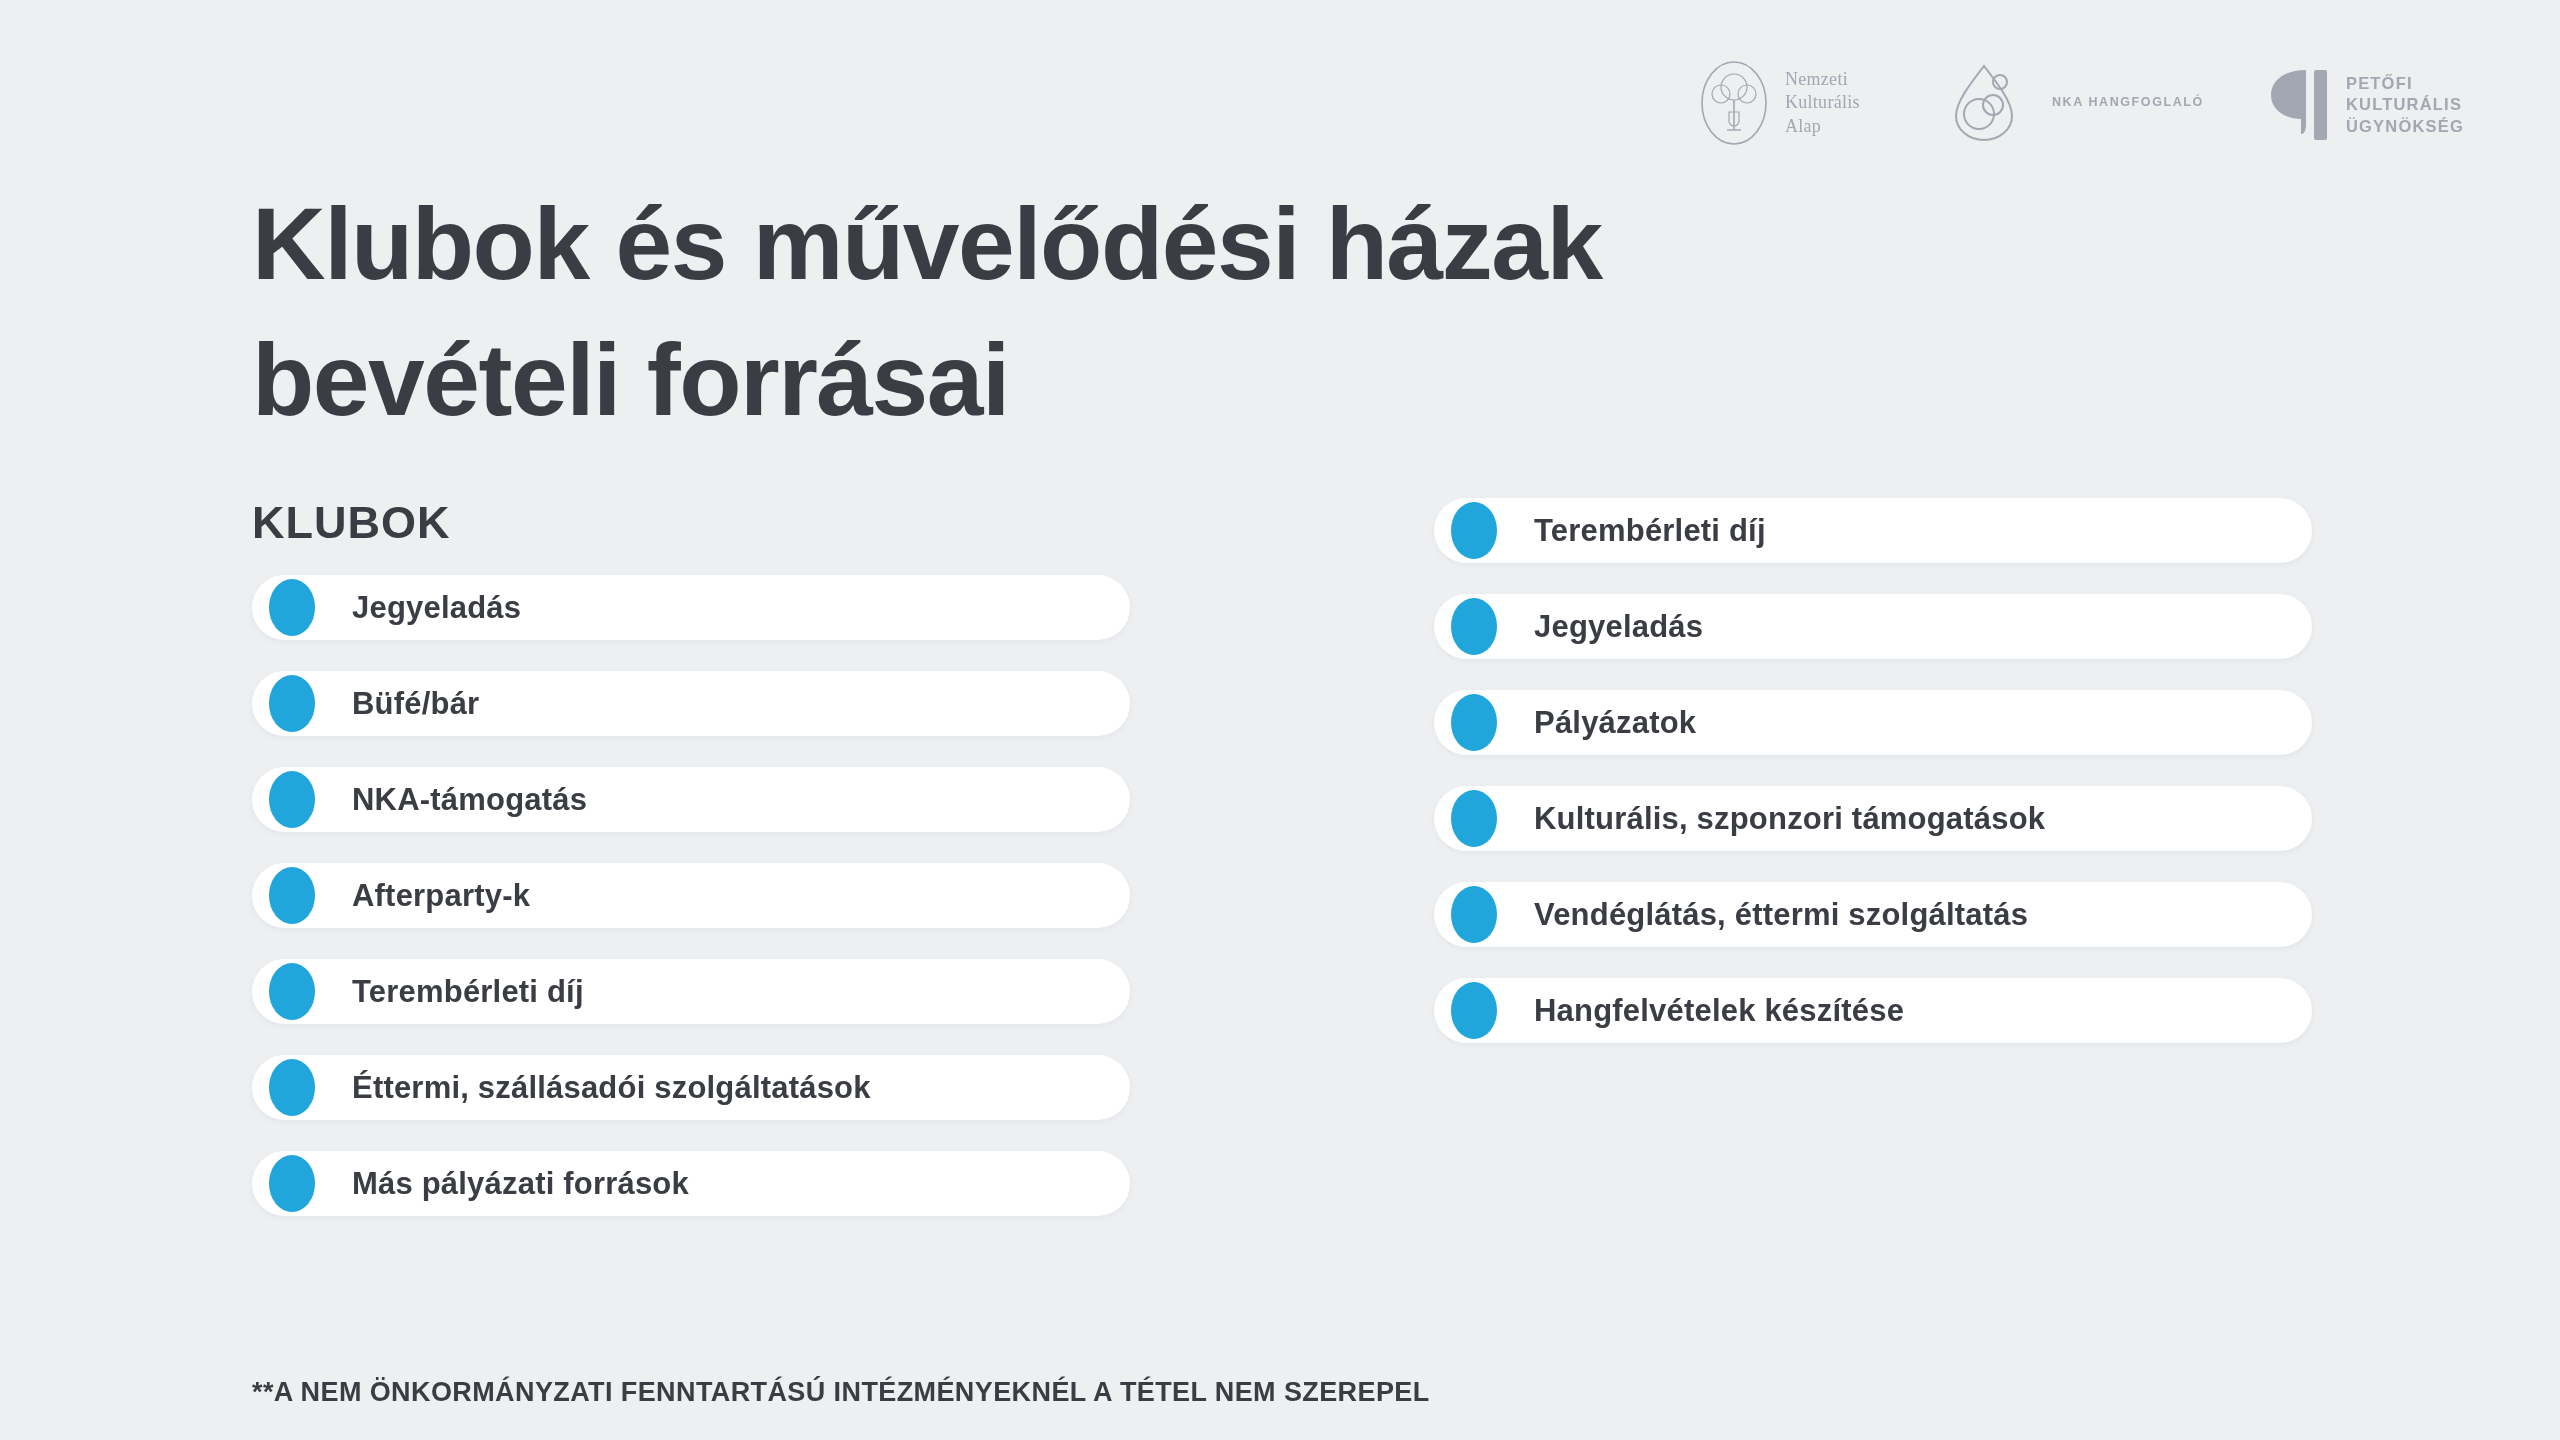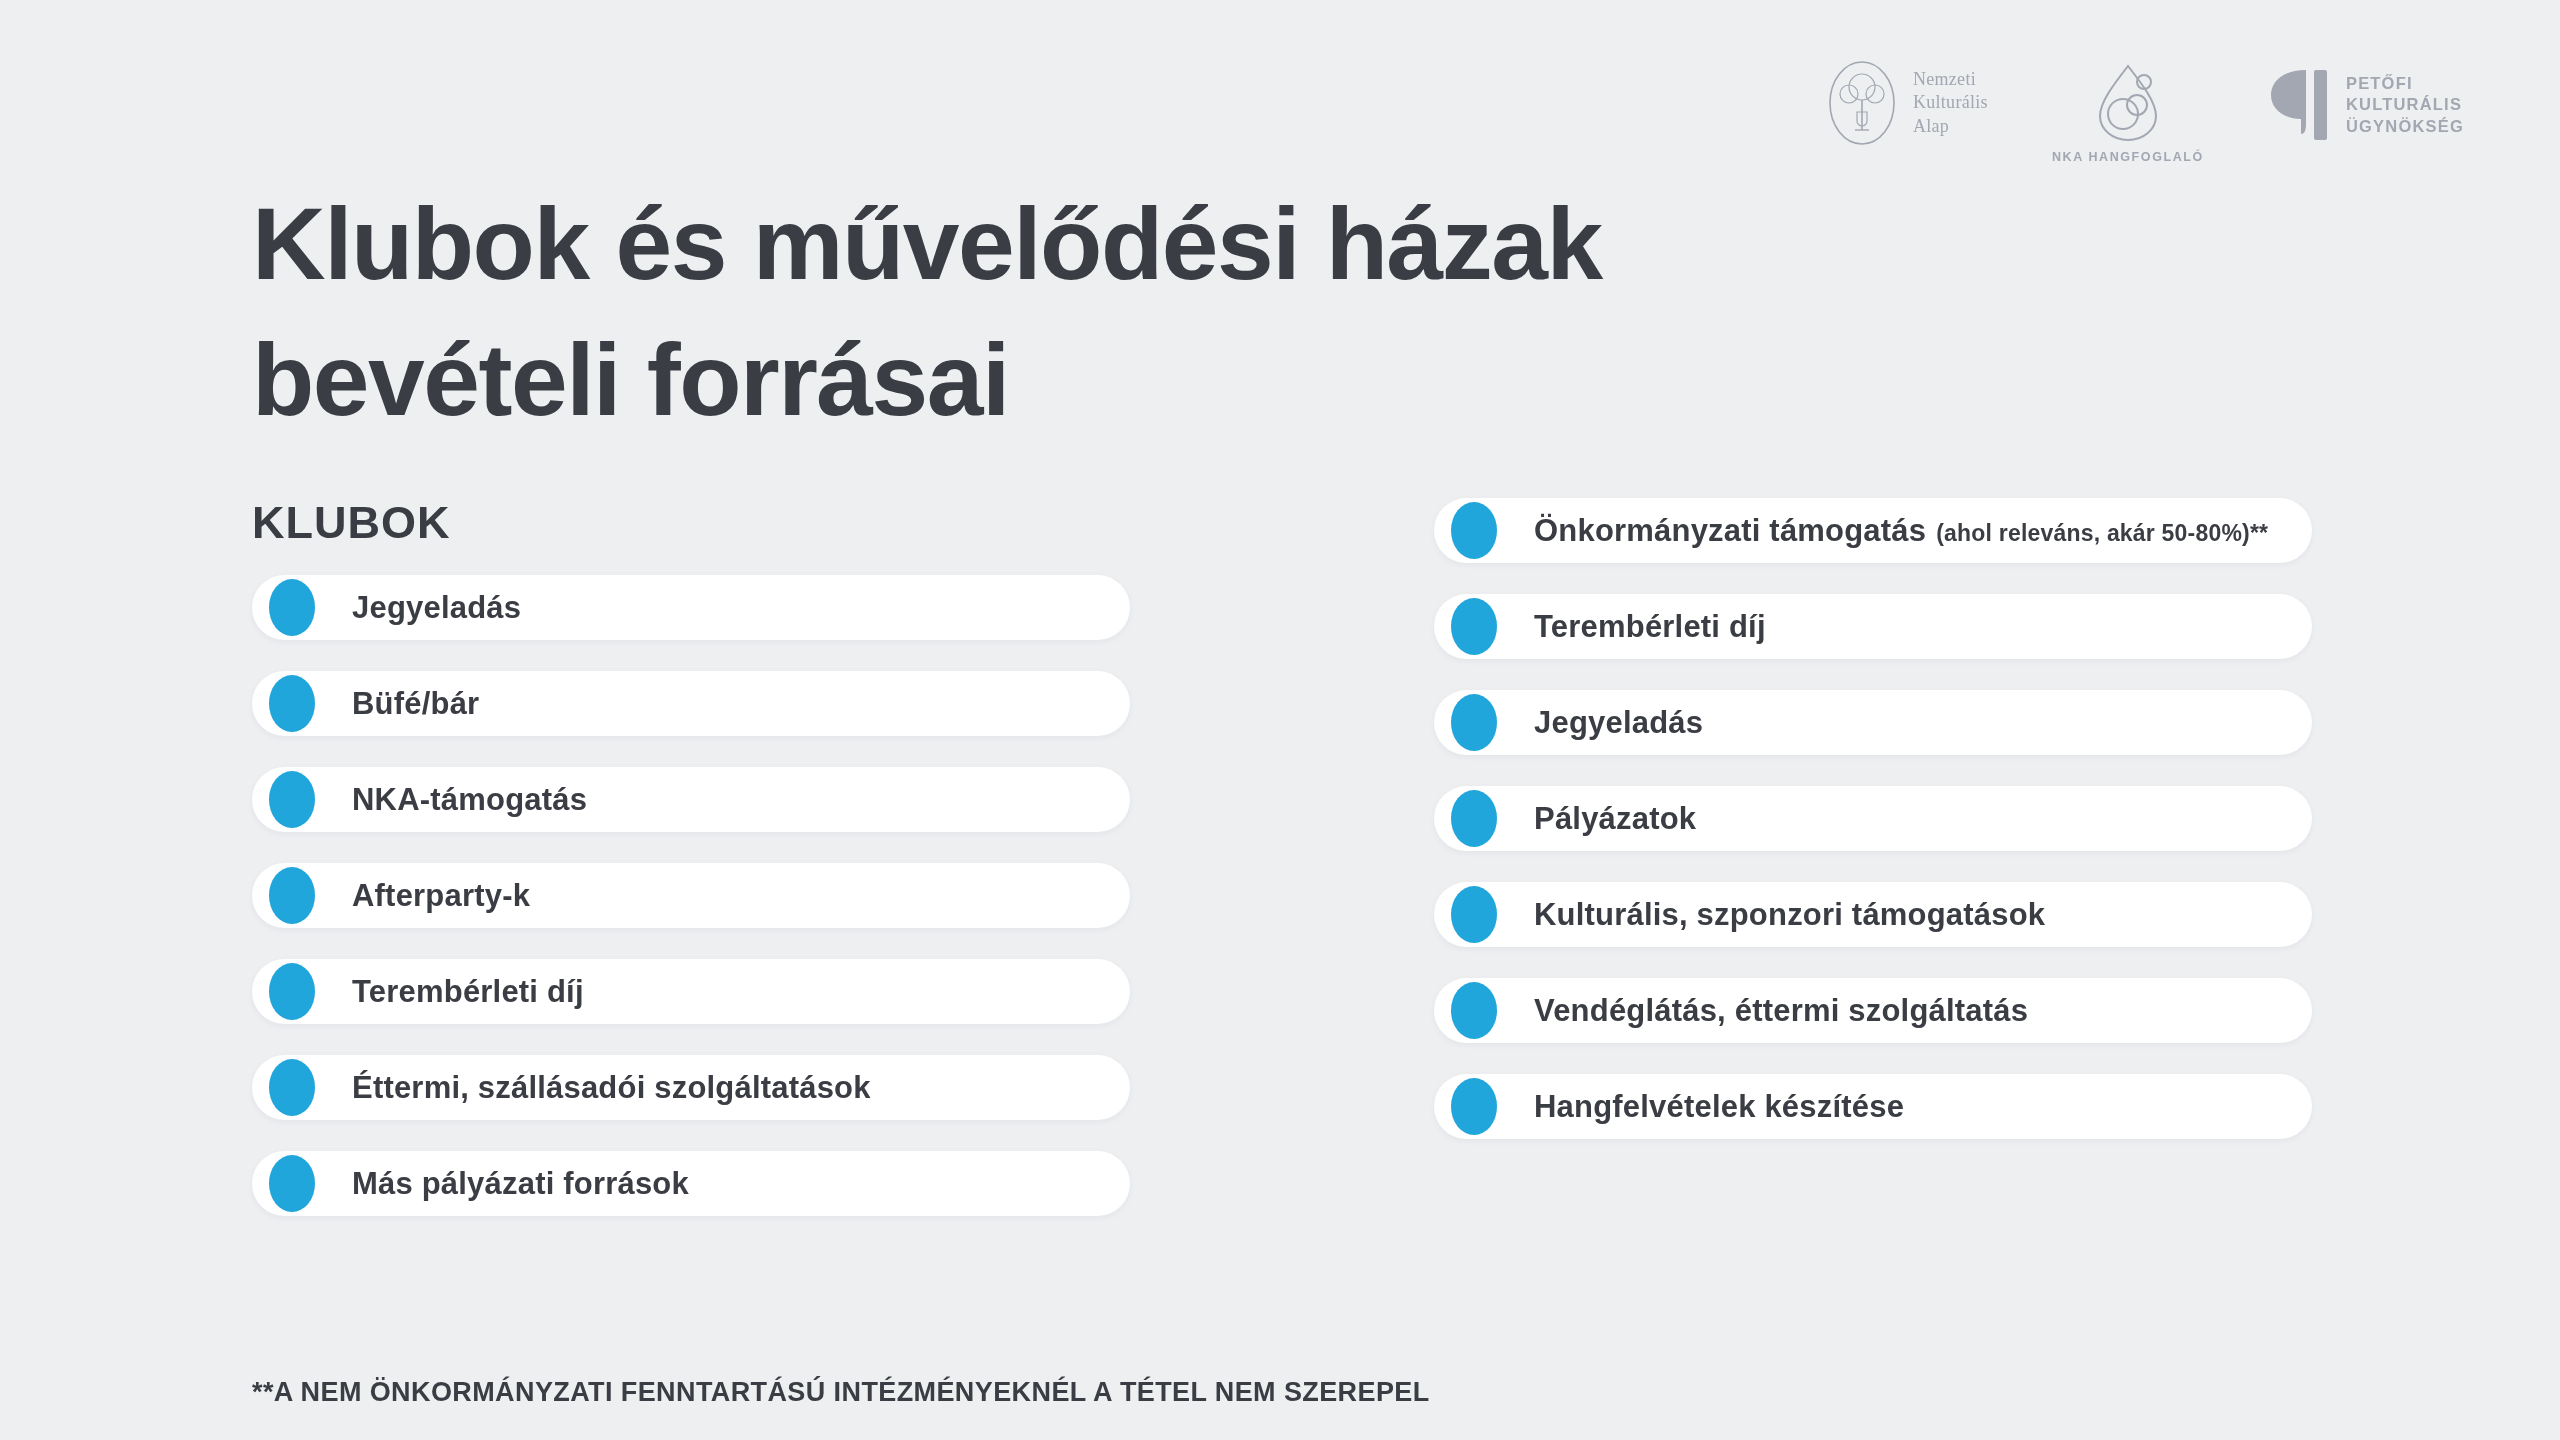--- a/index.html
+++ b/index.html
@@ -27,21 +27,21 @@
     display:flex;align-items:flex-start;gap:64px;
     color:var(--logo-gray);
   }
   .logo{display:flex;align-items:center;}
   .logo svg{display:block;flex:none;}
   .logo-nka{gap:16px;}
   .nka-text{
     font-family:"Liberation Serif",serif;
     font-size:18px;line-height:1.3;letter-spacing:.3px;
   }
-  .logo-hang{flex-direction:column;align-items:center;gap:8px;margin-top:2px;}
+  .logo-hang{flex-direction:row;align-items:center;gap:8px;margin-top:2px;}
   .hang-caption{
     font-size:12.5px;font-weight:bold;letter-spacing:1.6px;white-space:nowrap;
   }
   .logo-petofi{gap:14px;margin-top:8px;}
   .petofi-text{
     font-size:16.5px;font-weight:bold;letter-spacing:1.2px;line-height:1.28;
   }
 
   
   .title{
@@ -181,24 +181,20 @@
 
   <div class="pill">
     <span class="dot"></span>
     <span class="pill-text"><span class="label">Más pályázati források</span></span>
   </div>
 </div>
     </section>
 
     <section class="col">
       <div class="list">
-  <div class="pill">
-    <span class="dot"></span>
-    <span class="pill-text"><span class="label">Önkormányzati támogatás</span><span class="note">(ahol releváns, akár 50-80%)**</span></span>
-  </div>
 
   <div class="pill">
     <span class="dot"></span>
     <span class="pill-text"><span class="label">Terembérleti díj</span></span>
   </div>
 
   <div class="pill">
     <span class="dot"></span>
     <span class="pill-text"><span class="label">Jegyeladás</span></span>
   </div>

